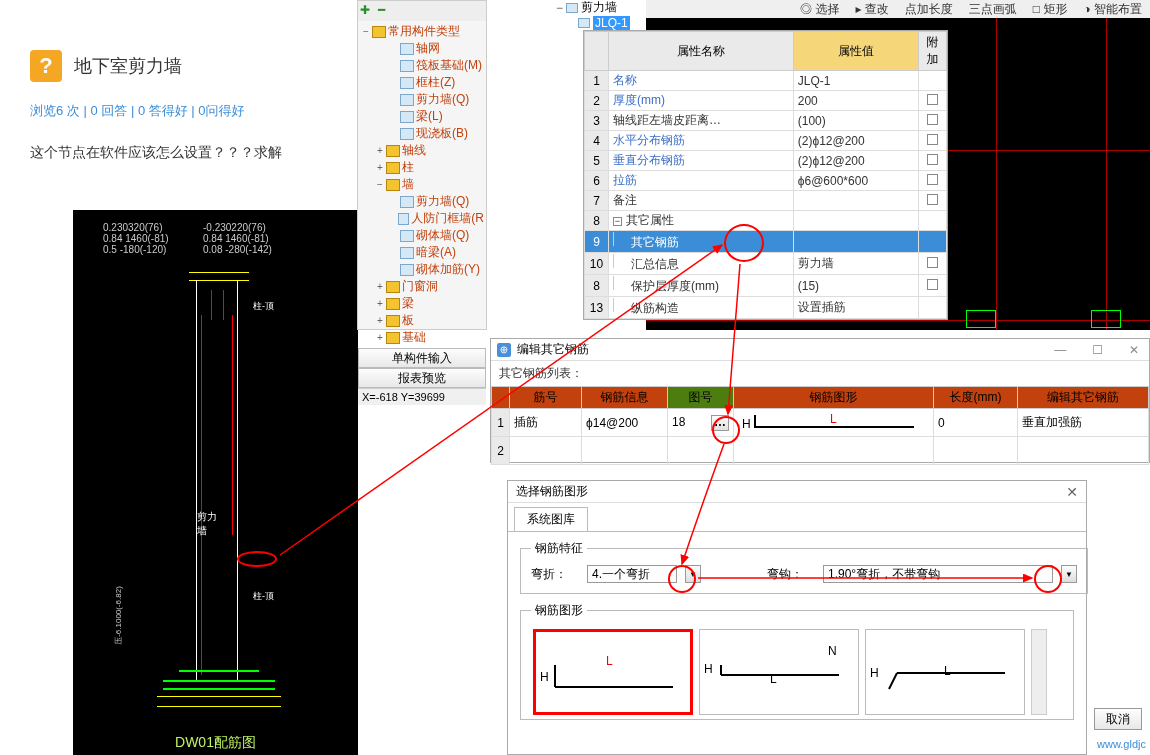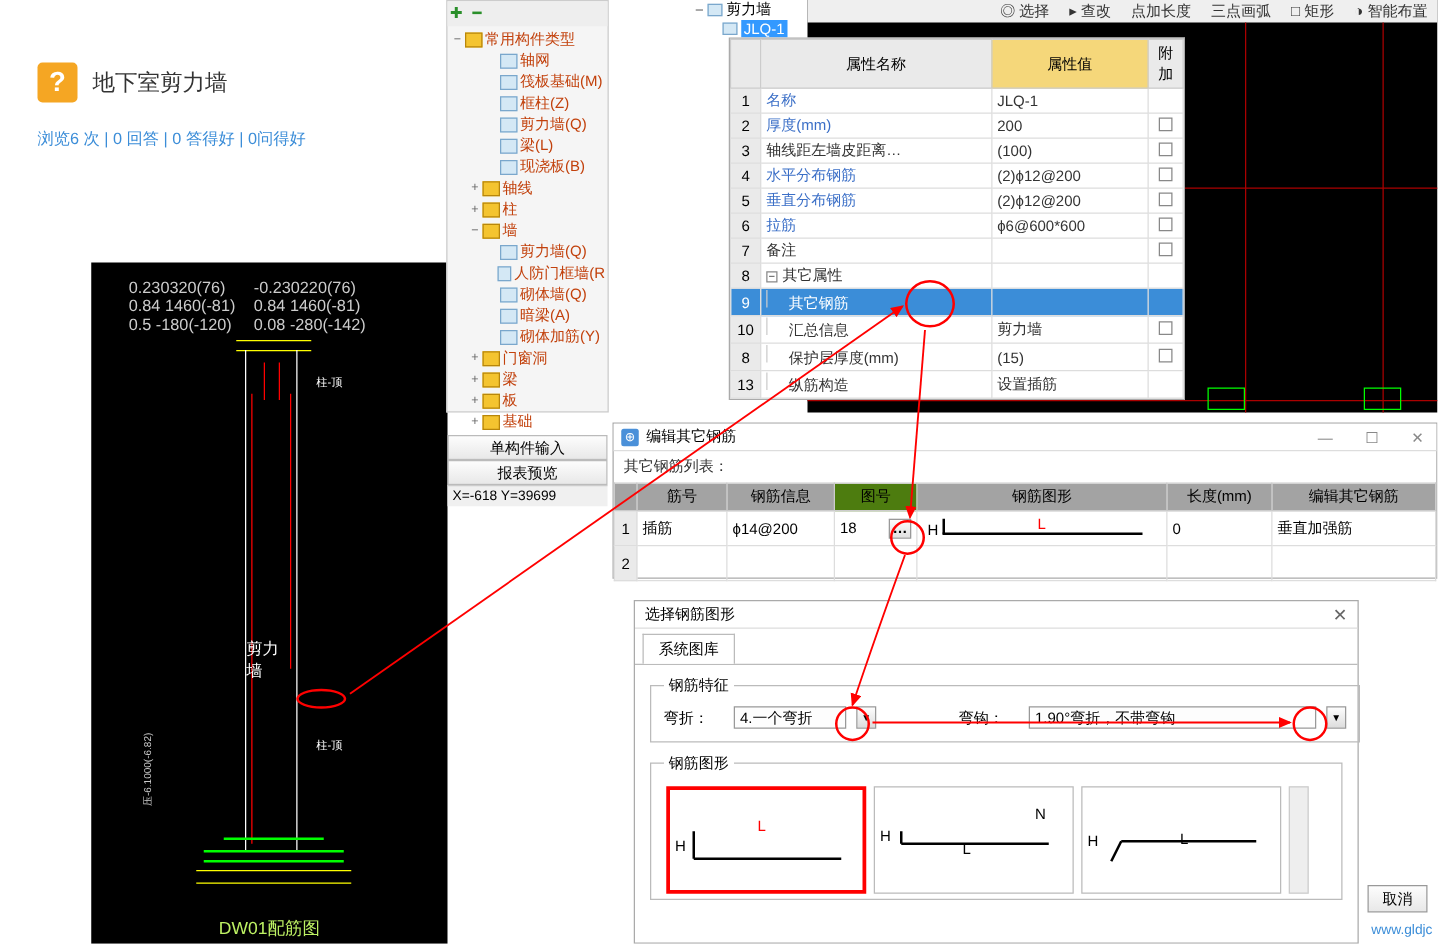--- a/index.html
+++ b/index.html
@@ -9,21 +9,21 @@
 .forum-post { position: absolute; left: 30px; top: 50px; width: 320px; }
 .forum-header { display: flex; align-items: center; gap: 12px; margin-bottom: 20px; }
 .question-icon { width: 32px; height: 32px; background: #f5a623; border-radius: 4px; display: flex; align-items: center; justify-content: center; color: #fff; font-size: 22px; font-weight: bold; }
 .forum-title { font-size: 18px; color: #333; }
 .forum-stats { color: #3b8dd8; font-size: 13px; margin-bottom: 24px; }
 .forum-stats span { cursor: pointer; }
 .forum-question { color: #333; font-size: 14px; margin-bottom: 18px; }
 
 
 .cad-panel { position: absolute; left: 73px; top: 210px; width: 285px; height: 545px; background: #000; }
-.cad-top-text { position: absolute; color: #ccc; font-size: 13px; }
+.cad-top-text { position: absolute; color: #ccc; font-size: 10px; }
 .cad-red-line { position: absolute; background: #ff0000; }
 .cad-yellow-line { position: absolute; background: #ffff00; }
 .cad-white-line { position: absolute; background: #fff; }
 .cad-green-line { position: absolute; background: #00ff00; }
 .cad-bottom-label { position: absolute; bottom: 3px; left: 50%; transform: translateX(-50%); color: #bef264; font-size: 14px; }
 
 
 .tree-panel { position: absolute; left: 357px; top: 0; width: 130px; height: 330px; background: #f5f5f5; border: 1px solid #ccc; font-size: 12px; }
 .tree-toolbar { height: 20px; background: #eee; display: flex; gap: 2px; padding: 2px; }
 .tree-tool { width: 16px; height: 16px; display: inline-block; }
@@ -68,21 +68,21 @@
 .expand-box { display: inline-block; width: 9px; height: 9px; border: 1px solid #888; text-align: center; line-height: 7px; font-size: 9px; margin-right: 4px; }
 
 
 .rebar-dialog { position: absolute; left: 490px; top: 338px; width: 660px; height: 125px; background: #fff; border: 1px solid #aaa; font-size: 12px; z-index: 10; }
 .rebar-titlebar { height: 22px; background: #fff; display: flex; align-items: center; padding: 0 6px; border-bottom: 1px solid #ddd; }
 .rebar-title-icon { width: 14px; height: 14px; background: #4a90d9; border-radius: 2px; margin-right: 6px; display: flex; align-items: center; justify-content: center; color: #fff; font-size: 10px; }
 .window-controls { margin-left: auto; display: flex; gap: 18px; color: #888; }
 .window-btn { cursor: pointer; padding: 0 4px; }
 .rebar-subtitle { padding: 4px 8px; color: #333; }
 .rebar-table { width: 100%; border-collapse: collapse; }
-.rebar-table th { background: #a3a3a3; border: 1px solid #ccc; padding: 2px 4px; font-weight: normal; text-align: center; height: 20px; }
+.rebar-table th { background: #c2410c; border: 1px solid #ccc; padding: 2px 4px; font-weight: normal; text-align: center; height: 20px; }
 .rebar-table th.active { background: #4d7c0f; }
 .rebar-table td { border: 1px solid #ddd; padding: 1px 4px; height: 28px; }
 .rebar-table td.active-cell { background: #f5d77a; }
 .rebar-table td.rownum { background: #eaeaea; text-align: center; width: 18px; }
 .more-btn { display: inline-block; width: 18px; height: 16px; background: linear-gradient(#fdfdfd,#e0e0e0); border: 1px solid #999; text-align: center; line-height: 12px; cursor: pointer; font-weight: bold; float: right; }
 
 
 .shape-dialog { position: absolute; left: 507px; top: 480px; width: 580px; height: 275px; background: #fff; border: 1px solid #aaa; font-size: 12px; z-index: 11; }
 .shape-titlebar { height: 22px; display: flex; align-items: center; padding: 0 8px; border-bottom: 1px solid #ddd; }
 .shape-close { margin-left: auto; cursor: pointer; color: #666; font-size: 14px; }
@@ -110,20 +110,21 @@
 </style>
 </head>
 <body>
 
 <div class="forum-post">
   <div class="forum-header">
     <div class="question-icon">?</div>
     <div class="forum-title">地下室剪力墙</div>
   </div>
   <div class="forum-stats"><span>浏览6 次 | 0 回答 | 0 答得好 | 0问得好</span></div>
+  <div class="forum-question">这个节点在软件应该怎么设置？？？求解</div>
 </div>
 
 <div class="cad-panel">
   <div class="cad-top-text" style="left:30px;top:12px;">0.230320(76)<br>0.84 1460(-81)<br>0.5 -180(-120)</div>
   <div class="cad-top-text" style="left:130px;top:12px;">-0.230220(76)<br>0.84 1460(-81)<br>0.08 -280(-142)</div>
   <div class="cad-yellow-line" style="left:116px;top:62px;width:60px;height:1px;"></div>
   <div class="cad-yellow-line" style="left:116px;top:70px;width:60px;height:1px;"></div>
   <div class="cad-white-line" style="left:123px;top:70px;width:1px;height:400px;"></div>
   <div class="cad-white-line" style="left:164px;top:70px;width:1px;height:400px;"></div>
   <div class="cad-red-line" style="left:128px;top:105px;width:1px;height:360px;"></div>

